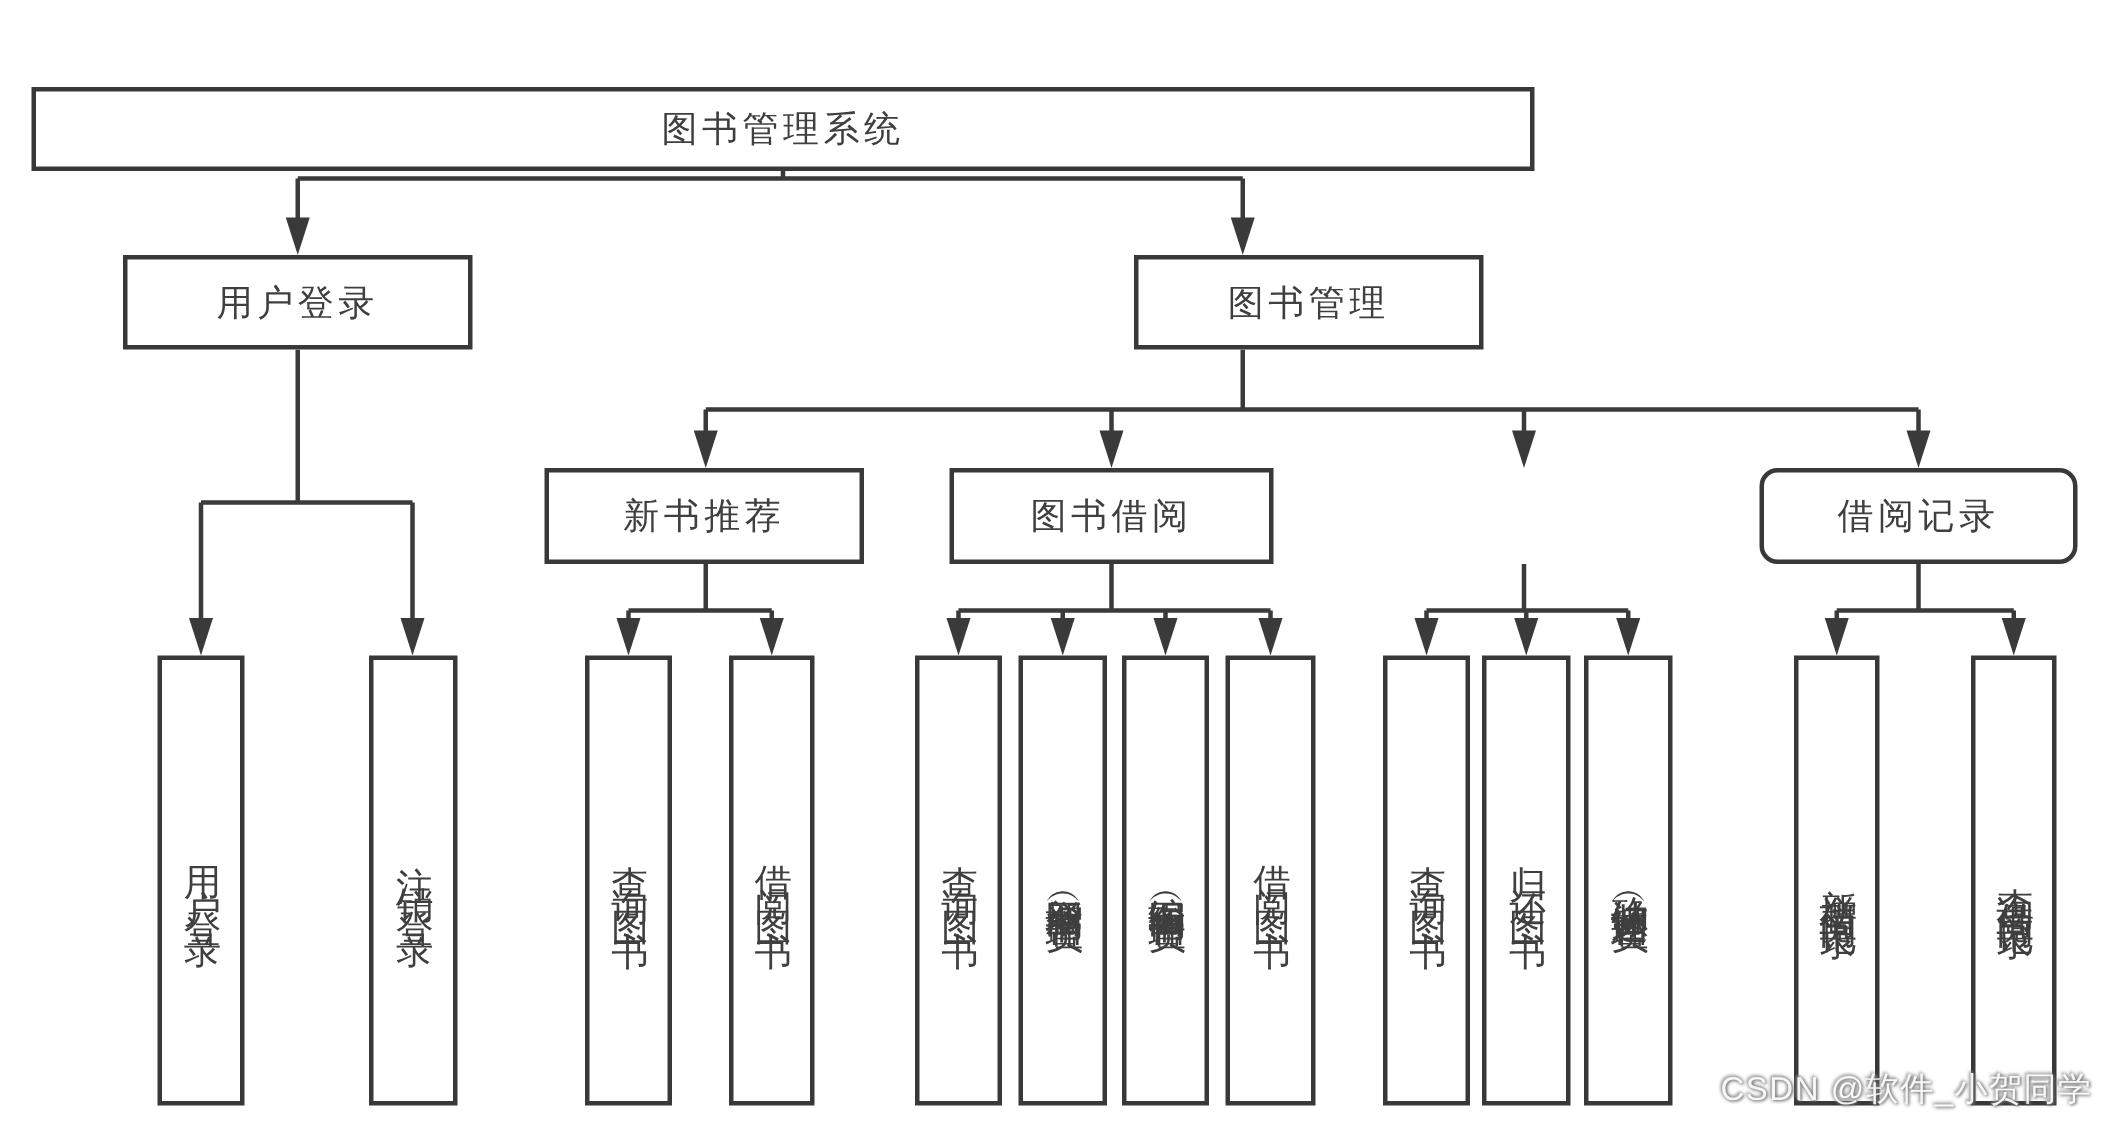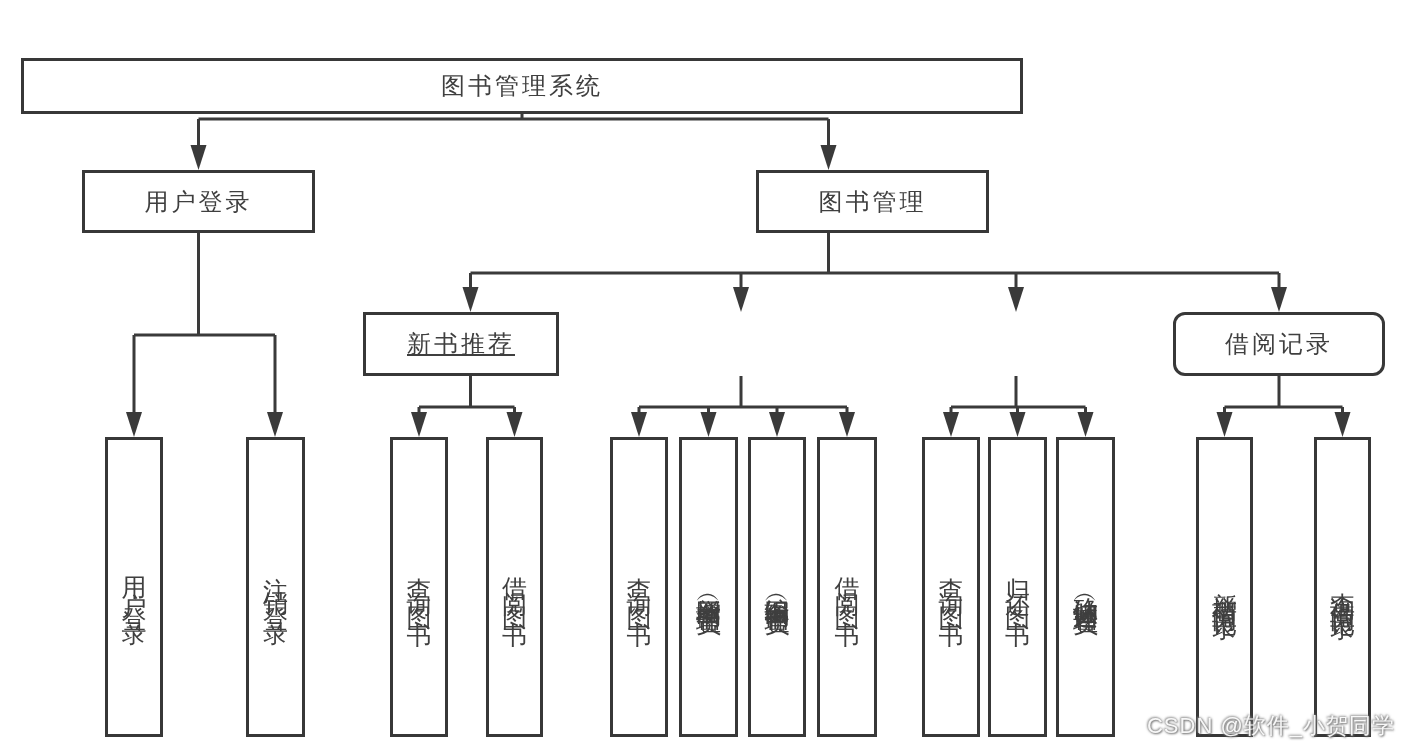--- a/index.html
+++ b/index.html
@@ -71,21 +71,22 @@
       <polygon points="1216.5,412 1232.5,412 1224.5,437"></polygon>
       <polygon points="1334.5,412 1350.5,412 1342.5,437"></polygon>
     </g>
   </svg>
 
   <div class="node hbox" style="left:21px;top:13px;width:1002px;height:56px;margin-top:45px;">图书管理系统</div>
 
   <div class="node hbox" style="left:82px;top:170px;width:233px;height:63px;">用户登录</div>
   <div class="node hbox" style="left:712px;top:170px;width:233px;height:63px;margin-left:44px;">图书管理</div>
 
-  <div class="node hbox" style="left:363px;top:312px;width:196px;height:64px;text-decoration:underline;">新书推荐</div>
+  <div class="node hbox" style="left:363px;top:312px;width:213px;height:64px;">新书推荐</div>
+  <div class="node hbox" style="left:633px;top:312px;width:216px;height:64px;">图书借阅</div>
   <div class="node hbox" style="left:1173px;top:312px;width:212px;height:64px;border-radius:12px;">借阅记录</div>
 
   <div class="node vbox ls-lg" style="left:105px;top:437px;width:58px;height:300px;">用户登录</div>
   <div class="node vbox ls-lg" style="left:246px;top:437px;width:59px;height:300px;">注销登录</div>
 
   <div class="node vbox ls-lg" style="left:390px;top:437px;width:58px;height:300px;">查询图书</div>
   <div class="node vbox ls-lg" style="left:486px;top:437px;width:57px;height:300px;">借阅图书</div>
 
   <div class="node vbox ls-lg" style="left:610px;top:437px;width:58px;height:300px;">查询图书</div>
   <div class="node vbox ls-sm" style="left:679px;top:437px;width:59px;height:300px;">新增图书（管理员）</div>

